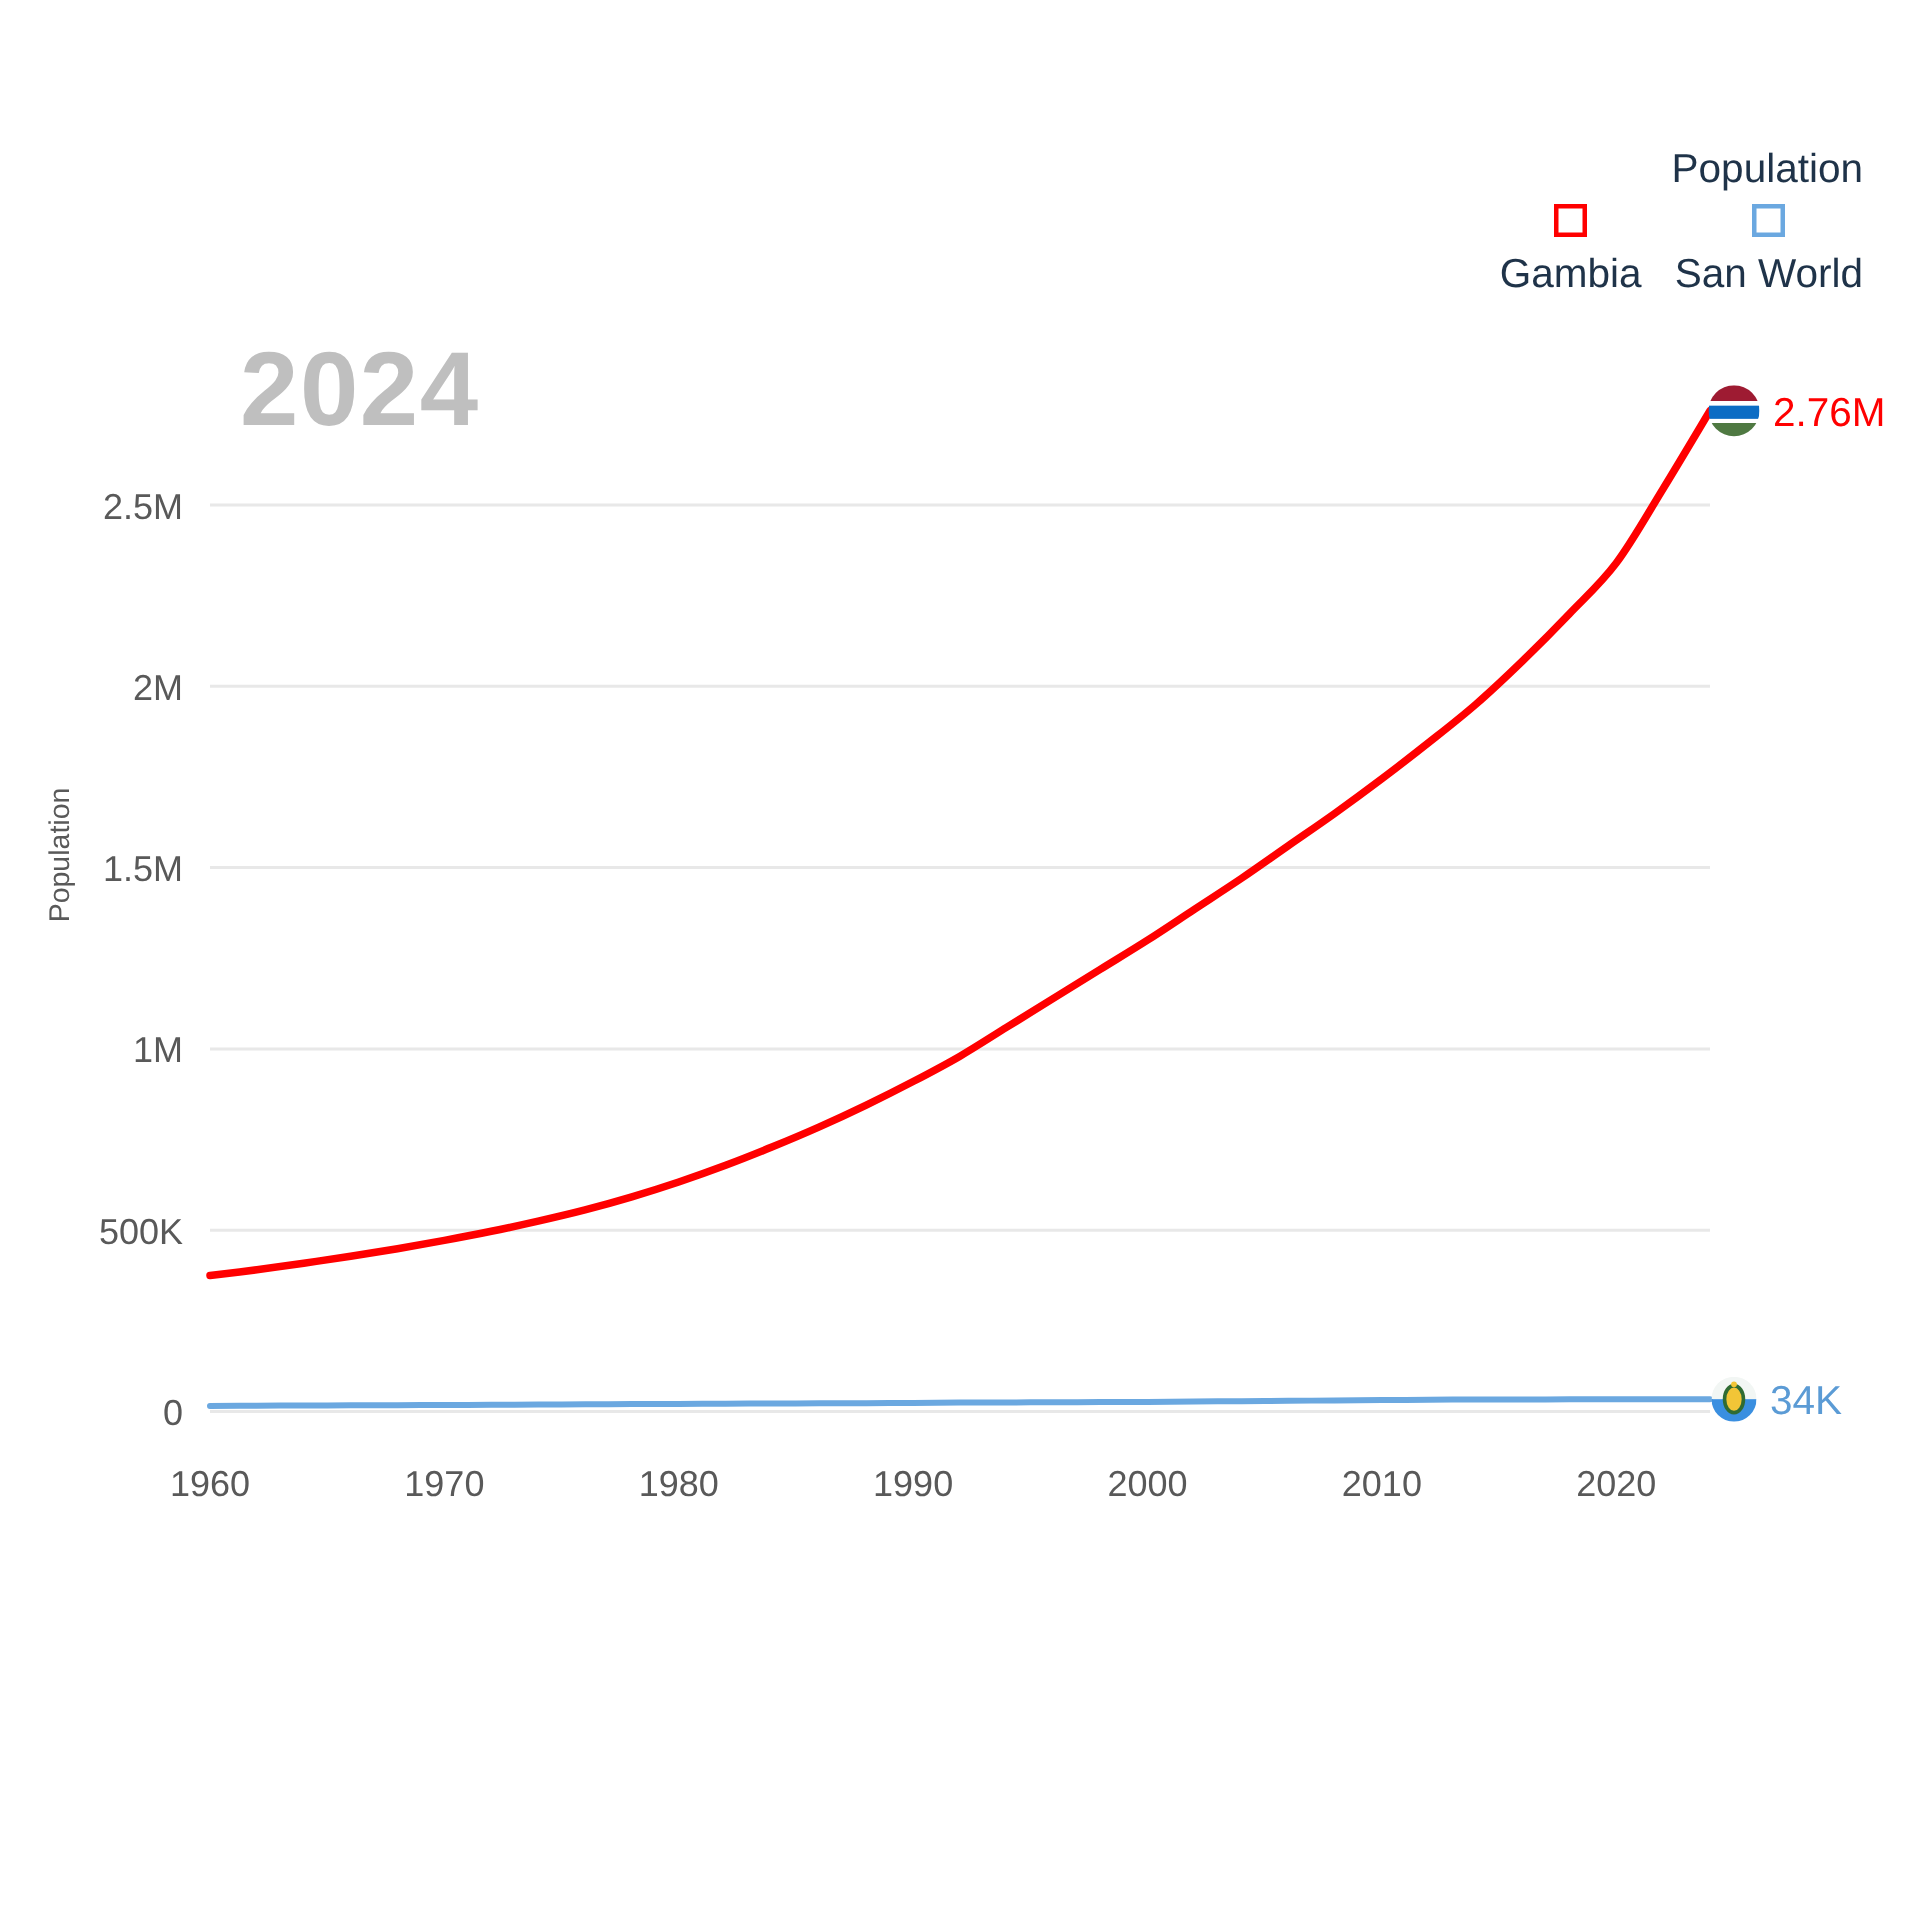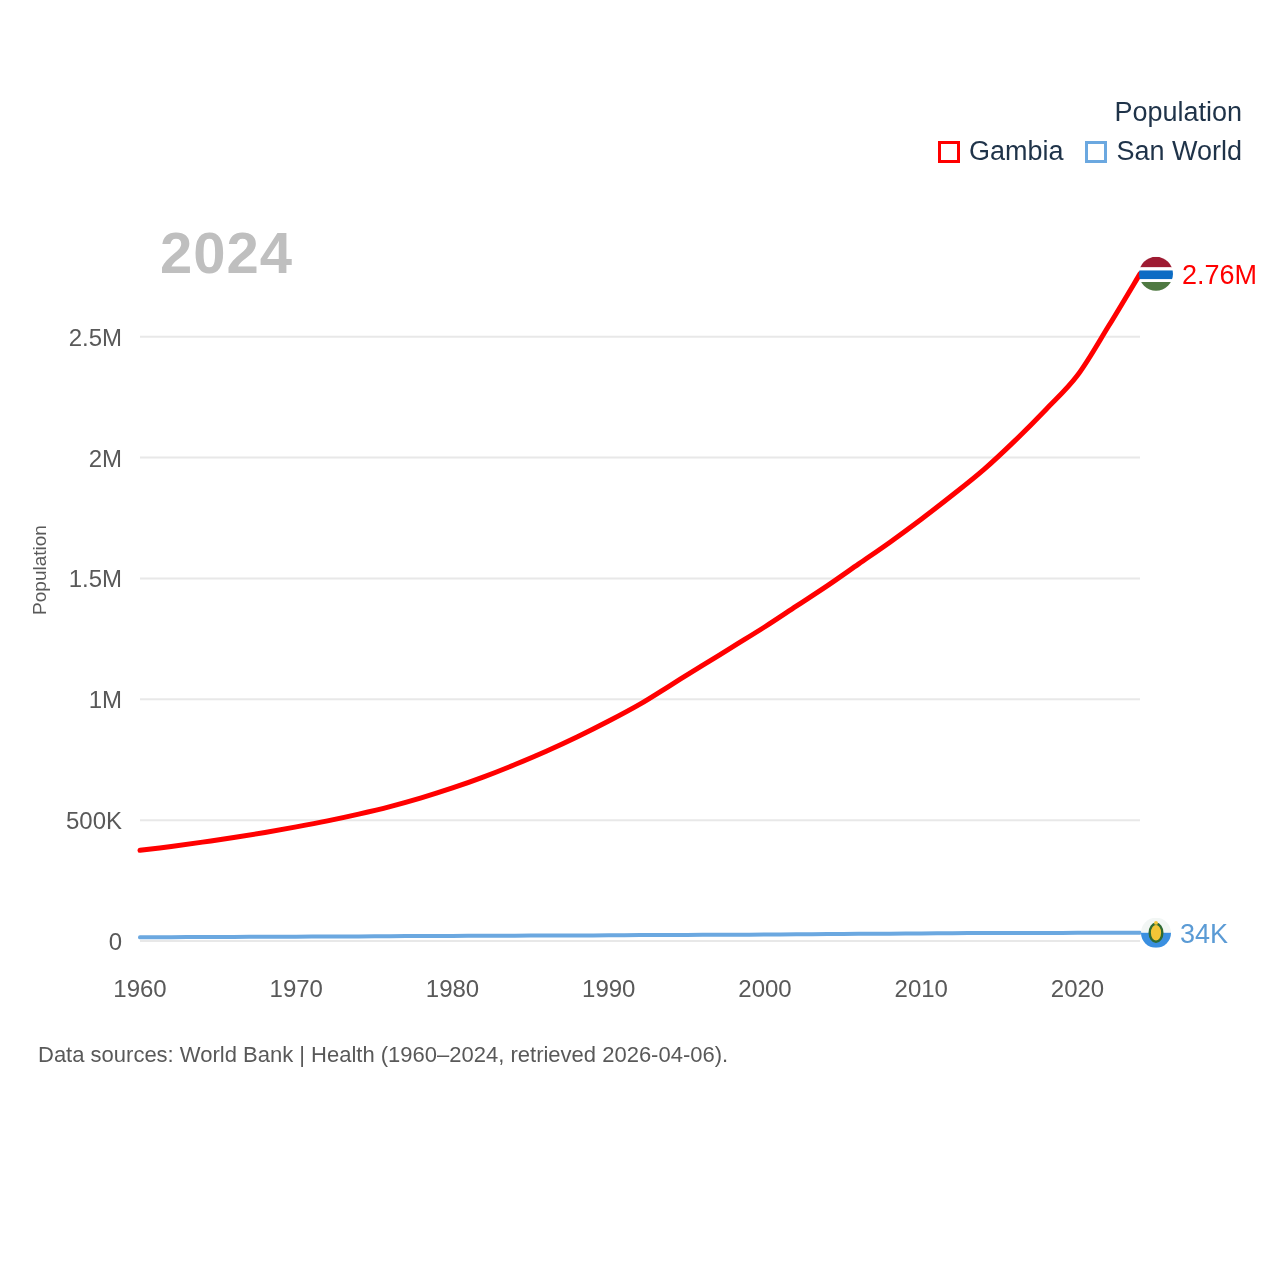--- a/index.html
+++ b/index.html
@@ -40,21 +40,21 @@
   }
   .legend-items {
     display: flex;
     flex-direction: row;
     justify-content: flex-end;
     align-items: center;
     gap: 22px;
   }
   .legend-item {
     display: flex;
-    flex-direction: row;
+    flex-direction: column;
     align-items: center;
     gap: 9px;
     white-space: nowrap;
   }
   .legend-swatch {
     width: 22px;
     height: 22px;
     box-sizing: border-box;
     border: 3px solid #000;
     background: #ffffff;
@@ -62,21 +62,21 @@
   .legend-label {
     font-size: 27px;
     color: #1f3349;
   }
 
   
   .year-watermark {
     position: absolute;
     left: 160px;
     top: 224px;
-    font-size: 58px;
+    font-size: 70px;
     font-weight: bold;
     color: #bfbfbf;
     letter-spacing: 1px;
     line-height: 1;
   }
 
   
   .axis-text {
     font-family: "Liberation Sans", sans-serif;
     font-size: 24px;
@@ -180,16 +180,15 @@
             <ellipse cx="0" cy="0" rx="6.3" ry="9" fill="#f2c537" stroke="#2f6b33" stroke-width="2.4"></ellipse>
             <circle cx="0" cy="-9.9" r="1.9500000000000002" fill="#f2c537"></circle>
           </g>
         </g>
         <text x="1180" y="942.7813793103448" fill="#5b9bd5" class="endlabel-text">34K</text>
       </g>
     <text id="yaxis-title" class="ylabel-text" x="46" y="570" text-anchor="middle" transform="rotate(-90 46 570)">Population</text>
   </svg>
 
   <div class="footer">
-    <div>Data sources: World Bank | Health (1960–2024, retrieved 2026-04-06).</div>
   </div>
 
 </div>
 
 </body></html>

